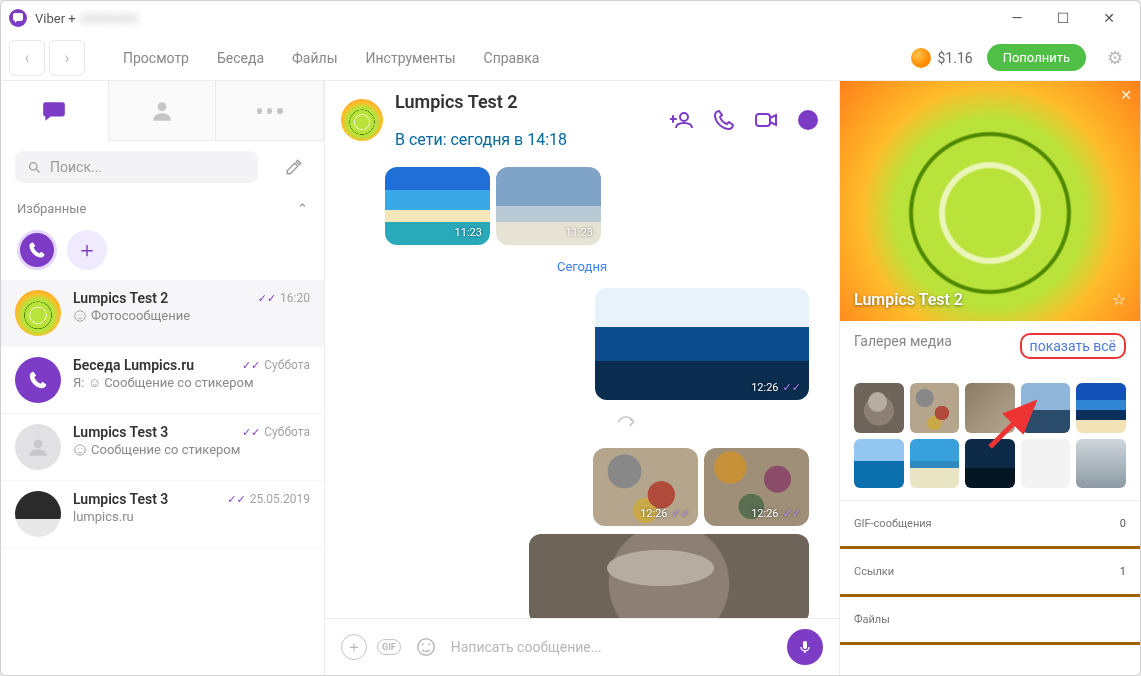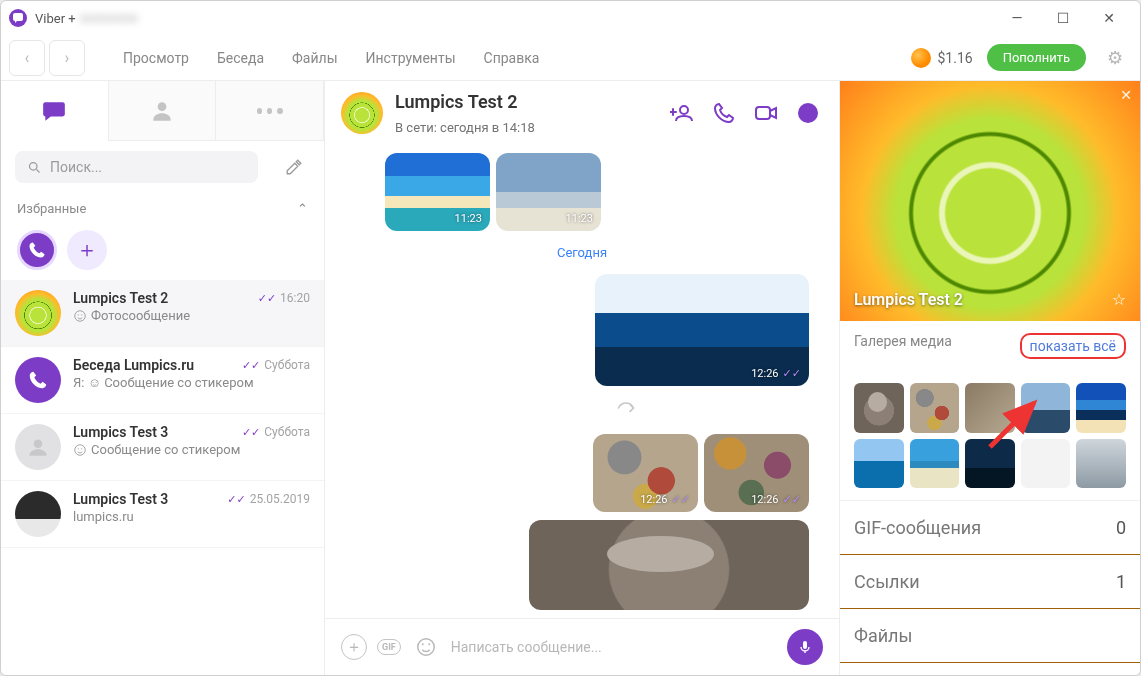--- a/index.html
+++ b/index.html
@@ -54,21 +54,21 @@
 .chat-name{font-size:14px;font-weight:600;color:#333}
 .chat-top .grow{flex:1}
 .checks{color:#7d3cc5;font-size:11px;margin-right:4px}
 .chat-time{color:#a3a3a3;font-size:12px}
 .chat-sub{color:#8a8a8a;font-size:13px;margin-top:2px;display:flex;align-items:center;gap:4px;white-space:nowrap;overflow:hidden;text-overflow:ellipsis}
 .smiley{width:14px;height:14px}
 
 .chatcol{flex:1;display:flex;flex-direction:column;min-width:0;border-right:1px solid #ededed}
 .chat-header{display:flex;align-items:center;padding:10px 16px;gap:12px}
 .chat-header .title{font-size:18px;font-weight:600;color:#333}
-.chat-header .status{font-size:13px;color:#737373;margin-top:8px}
+.chat-header .status{font-size:16px;color:#0369a1;margin-top:18px}
 .chat-header .grow{flex:1}
 .hicon{width:30px;height:30px;display:flex;align-items:center;justify-content:center;color:#7d3cc5}
 .hicon svg{width:24px;height:24px;fill:none;stroke:#7d3cc5;stroke-width:2}
 .messages{flex:1;overflow:auto;display:flex;flex-direction:column;align-items:flex-end;padding:8px 20px;gap:8px}
 .msg-row{display:flex;gap:6px;align-self:flex-start;margin-left:40px}
 .img-msg{border-radius:12px;position:relative;overflow:hidden}
 .img-msg .ts{position:absolute;right:8px;bottom:6px;font-size:11px;color:#fff;text-shadow:0 0 3px rgba(0,0,0,.6);display:flex;gap:4px;align-items:center}
 .img-msg .ts .ck{color:#b98aff}
 .date-sep{align-self:center;color:#3b82f6;font-size:13px;margin:6px 0}
 .share-icon{align-self:center;color:#c7c7c7;margin:4px 180px 4px auto}
@@ -105,21 +105,21 @@
 .hero .close{position:absolute;top:6px;right:8px;color:rgba(255,255,255,.9);font-size:14px}
 .hero .name{position:absolute;left:14px;bottom:12px;color:#fff;font-weight:600;font-size:16px;text-shadow:0 1px 3px rgba(0,0,0,.5)}
 .hero .star{position:absolute;right:14px;bottom:12px;color:#fff;font-size:16px}
 .pane{padding:12px 14px;border-bottom:1px solid #f0f0f0}
 .pane-header{display:flex;align-items:flex-start;margin-bottom:24px}
 .pane-header .lbl{color:#888;font-size:14px}
 .pane-header .grow{flex:1}
 .show-all{color:#4f7bdc;font-size:14px;position:relative;padding:3px 8px;border:2px solid #e33;border-radius:10px}
 .grid{display:grid;grid-template-columns:repeat(5,1fr);gap:6px}
 .grid .cell{aspect-ratio:1;border-radius:6px}
-.inforow{display:flex;padding:16px 14px;color:#777;font-size:18px;border-bottom:1px solid #a16207}
+.inforow{display:flex;padding:16px 14px;color:#777;font-size:11px;border-bottom:3px solid #a16207}
 .inforow .grow{flex:1}
 .inforow .val{color:#555}
 
 .arrow{position:absolute;right:88px;top:394px;pointer-events:none}
 .arrow svg{overflow:visible}
 </style>
 </head>
 <body>
 
 <div class="window">

